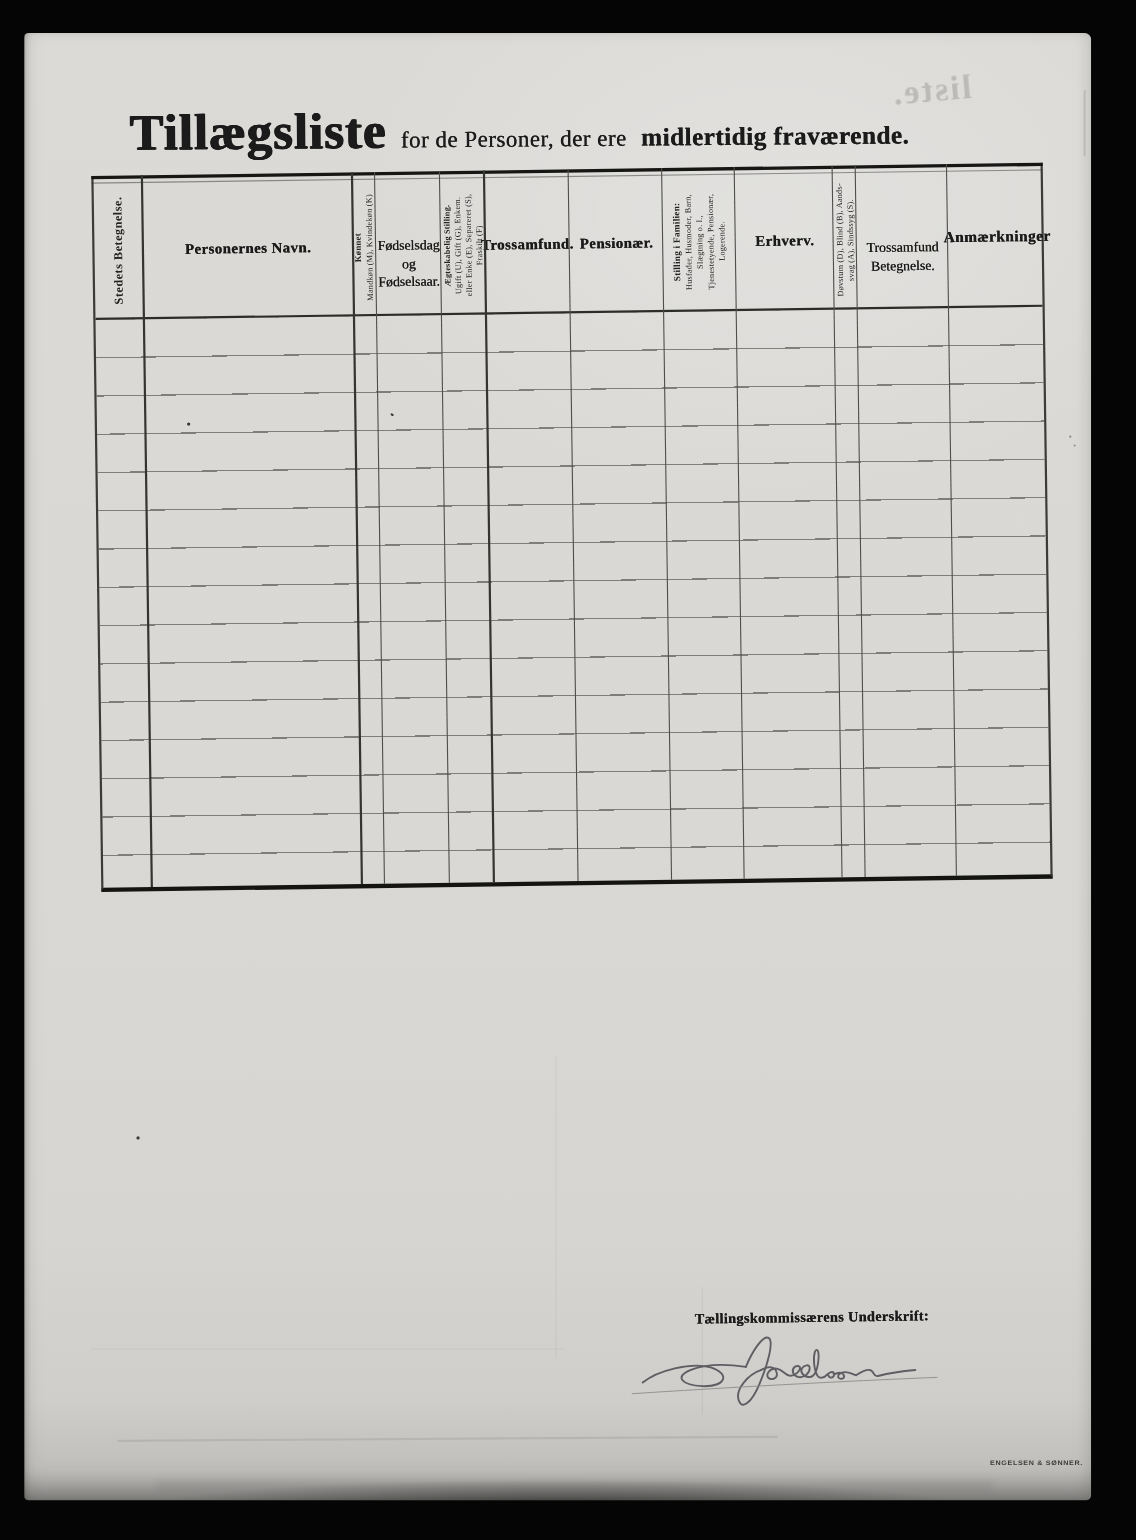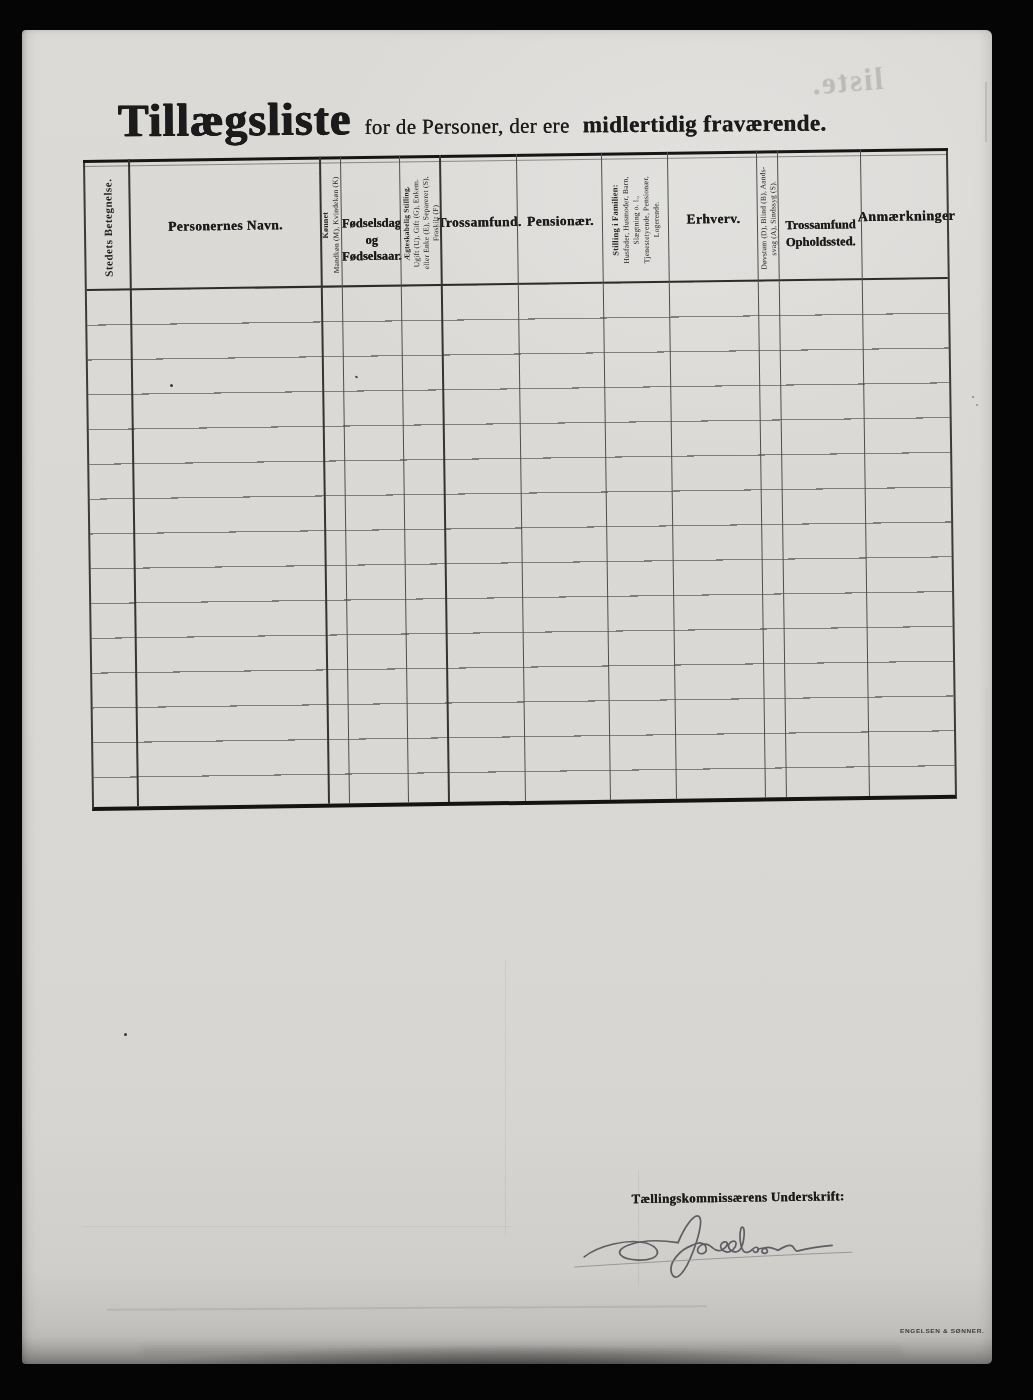--- a/index.html
+++ b/index.html
@@ -38,21 +38,21 @@
   .headsep{position:absolute;left:0;right:0;top:129px;height:2px;background:#2c2c29;}
 
   .thead{position:absolute;left:0;top:7px;width:100%;height:122px;display:flex;}
   .hcell{position:relative;height:100%;display:flex;align-items:center;justify-content:center;flex:none;overflow:visible;}
   .c0{width:44px}.c1{width:191px}.c2{width:21px}.c3{width:59px}.c4{width:40px}.c5{width:77px}
   .c6{width:85px}.c7{width:66px}.c8{width:89px}.c9{width:21px}.c10{width:83px}.c11{width:89px}
 
   .hlabel{font-weight:bold;font-size:13.5px;letter-spacing:.4px;text-align:center;text-shadow:.35px 0 currentColor;}
   .hlabel.big{font-size:14px;}
   .hstack{display:flex;flex-direction:column;align-items:center;line-height:1.5;font-size:12.5px;text-shadow:.3px 0 currentColor;}
-  .hstack.bold{font-weight:bold;line-height:1.35;margin-top:32px;}
+  .hstack.bold{font-weight:normal;line-height:1.35;margin-top:32px;}
 
   .vtext{writing-mode:vertical-rl;transform:rotate(180deg);text-align:center;line-height:1.3;
     font-size:7.5px;letter-spacing:.2px;color:#232321;}
   .vtext .vl{white-space:nowrap;}
   .vtext .vb{font-weight:bold;}
   .vtext.sb{font-size:11px;font-weight:bold;letter-spacing:.5px;line-height:1;}
   .vtext.k .vb{font-size:8px;}
   .vtext.fam{line-height:1.35;}
   .vtext.fam .vb{font-size:8.5px;}
 
@@ -160,21 +160,21 @@
         </div>
         <div class="hcell c9">
           <div class="vtext">
             <div class="vl">Døvstum (D), Blind (B), Aands-</div>
             <div class="vl">svag (A), Sindssyg (S).</div>
           </div>
         </div>
         <div class="hcell c10">
           <div class="hstack bold">
             <span>Trossamfund</span>
-            <span>Opholdssted.</span>
+            <span>Betegnelse.</span>
           </div>
         </div>
         <div class="hcell c11">
           <div class="hlabel big">Anmærkninger</div>
         </div>
       </div>
 
       <div class="headsep"></div>
       <div class="tbody"></div>
 

